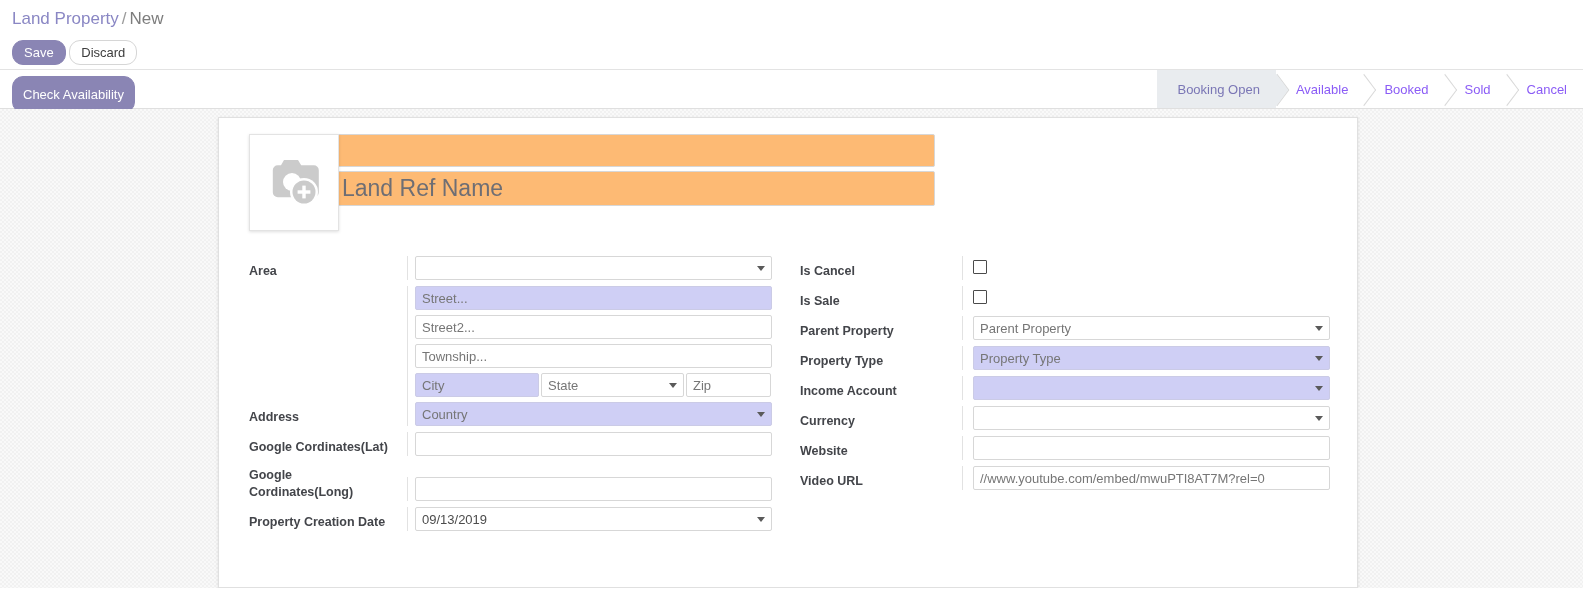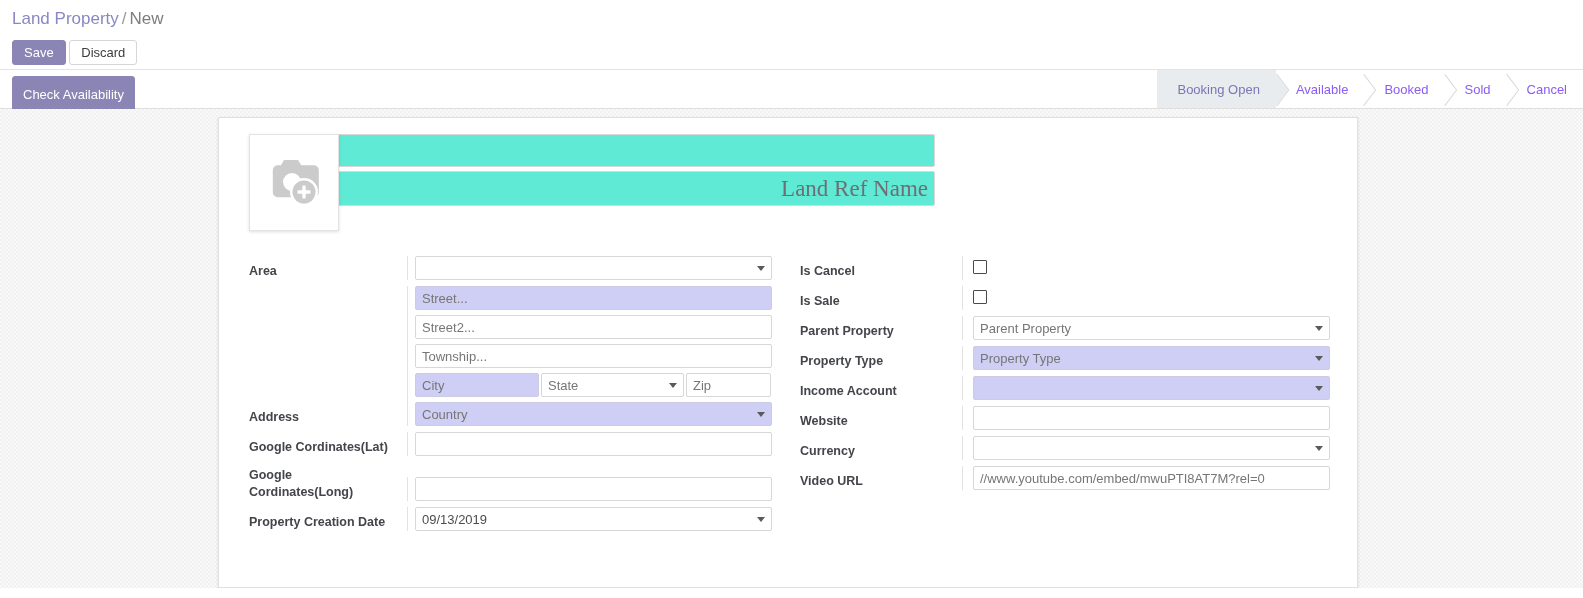--- a/index.html
+++ b/index.html
@@ -35,21 +35,21 @@
     padding-left: 12px;
     background: #ffffff;
     border-bottom: 1px solid #e3e3e3;
   }
   .btn {
     display: inline-block;
     height: 25px;
     line-height: 23px;
     padding: 0 11px;
     font-size: 13px;
-    border-radius: 3px;
+    border-radius: 11px;
     border: 1px solid transparent;
     cursor: pointer;
     vertical-align: top;
     white-space: nowrap;
   }
   .btn-primary {
     background: #8a85b4;
     border-color: #8a85b4;
     color: #ffffff;
   }
@@ -165,28 +165,27 @@
     box-shadow: 0 1px 3px rgba(0,0,0,0.13);
     display: flex;
     align-items: center;
     justify-content: center;
     cursor: pointer;
   }
   .cam-icon { display: block; }
 
   .title-fields { padding-top: 0; width: 600px; }
   .req-input {
-    background: #5eead4;
+    background: #fdba74;
     border: 1px solid #d7d7d7;
     border-radius: 2px;
     width: 100%;
     outline: none;
-    font-family: Liberation Serif, serif;
+    font-family: Liberation Sans, sans-serif;
     color: #4c4c4c;
-    text-align: right;
   }
   .title-input-sm {
     height: 33px;
     font-size: 15px;
     padding: 0 6px;
     margin-bottom: 4px;
   }
   .title-input-lg {
     height: 35px;
     font-size: 23px;
@@ -452,33 +451,33 @@
           <div class="flabel">Income Account</div>
           <div class="fvalue">
             <div class="sel-wrap ctl">
               <input class="inp required" type="text" placeholder="" style="">
               <span class="caret"></span>
             </div>
           </div>
         </div>
 
         <div class="frow">
+          <div class="flabel">Currency</div>
+          <div class="fvalue">
+            <div class="sel-wrap ctl">
+              <input class="inp" type="text" placeholder="" style="">
+              <span class="caret"></span>
+            </div>
+          </div>
+        </div>
+
+        <div class="frow">
           <div class="flabel">Website</div>
           <div class="fvalue">
             <input class="inp ctl" type="text" placeholder="" style="">
-          </div>
-        </div>
-
-        <div class="frow">
-          <div class="flabel">Currency</div>
-          <div class="fvalue">
-            <div class="sel-wrap ctl">
-              <input class="inp" type="text" placeholder="" style="">
-              <span class="caret"></span>
-            </div>
           </div>
         </div>
 
         <div class="frow">
           <div class="flabel">Video URL</div>
           <div class="fvalue">
             <input class="inp ctl" type="text" placeholder="//www.youtube.com/embed/mwuPTI8AT7M?rel=0" style="">
           </div>
         </div>
 

